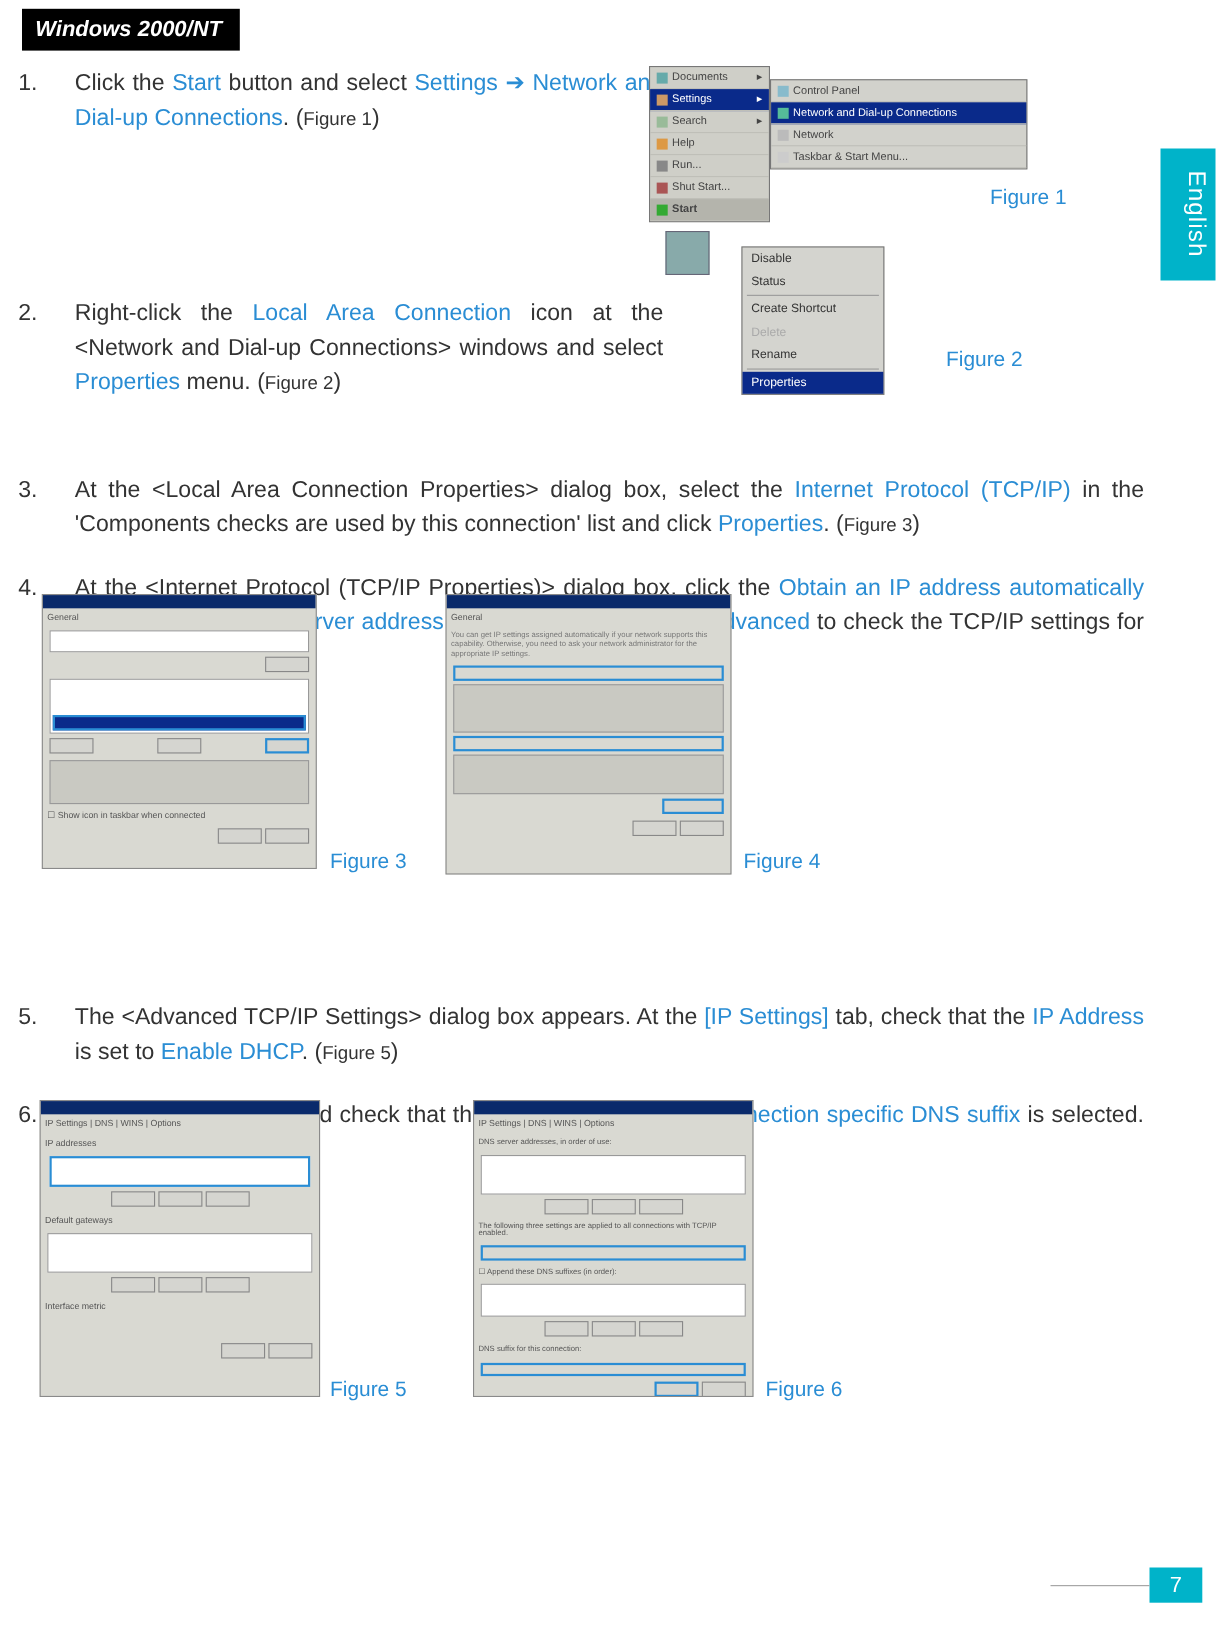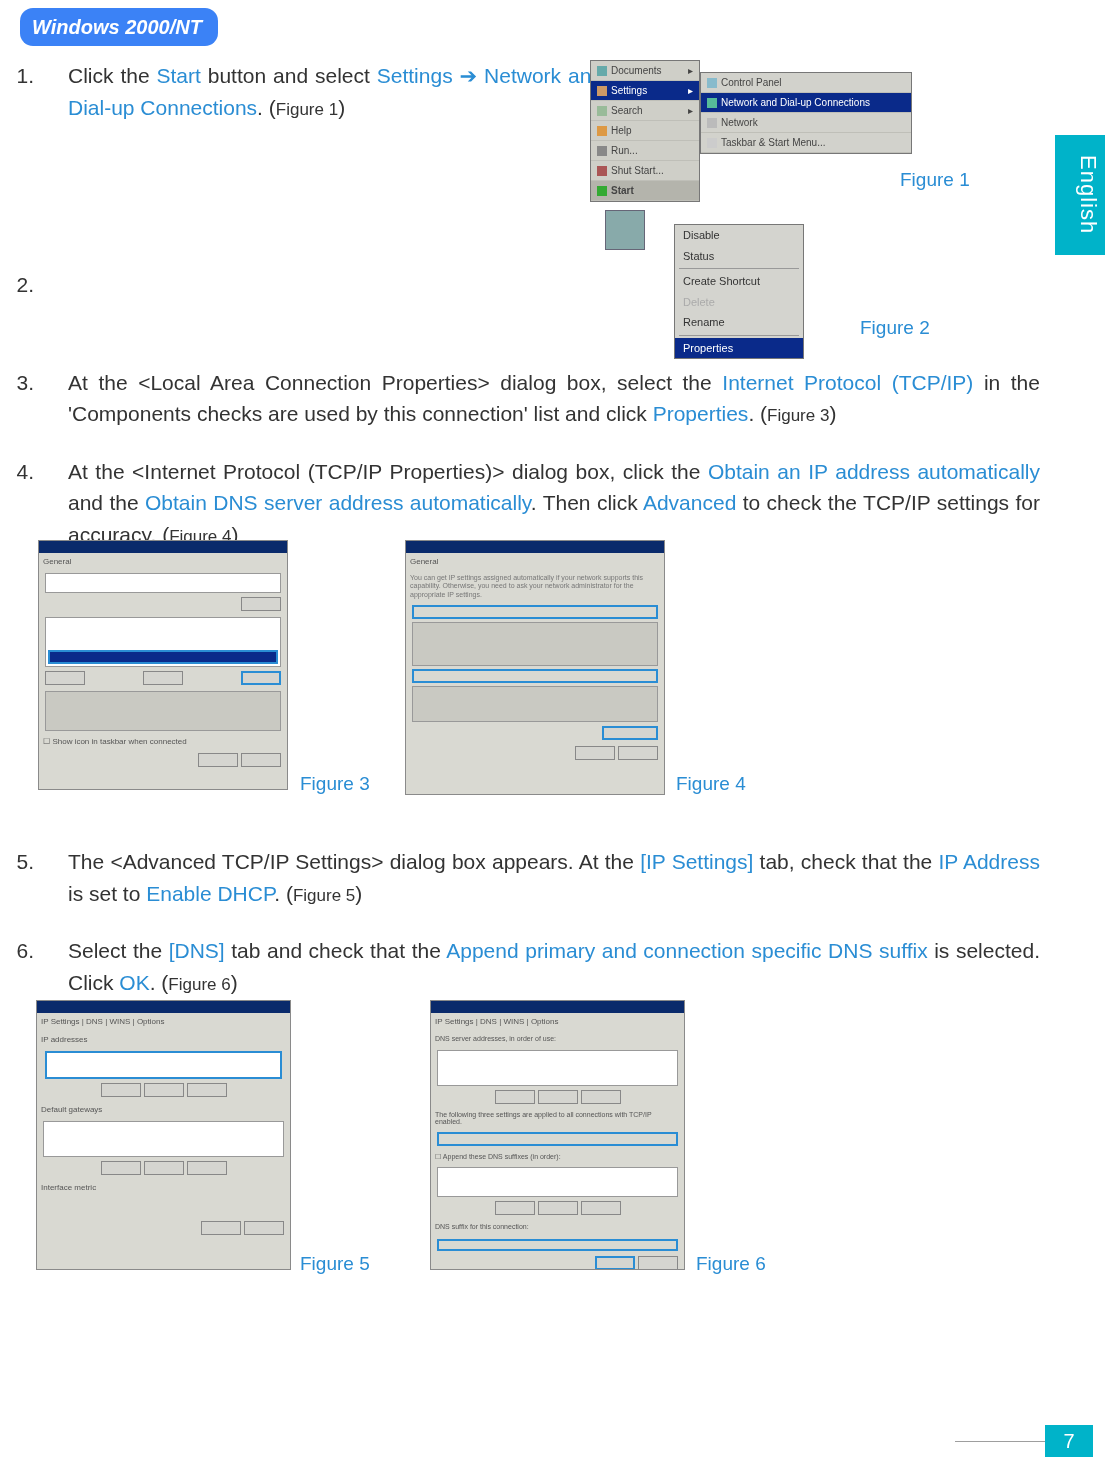--- a/index.html
+++ b/index.html
@@ -10,27 +10,26 @@
     font-family: Verdana, Geneva, sans-serif;
     font-size: 21px;
     color: #333;
     position: relative;
     line-height: 1.5;
   }
   .section-header {
     position: absolute;
     top: 8px;
     left: 20px;
-    background: #3b82f6;
+    background: #000000;
     color: #fff;
     font-weight: bold;
     padding: 4px 16px 4px 12px;
     font-size: 20px;
     font-style: italic;
-    border-radius: 13px;
   }
   .content {
     position: absolute;
     top: 60px;
     left: 10px;
     width: 1030px;
   }
   .step {
     display: flex;
     margin-bottom: 26px;
@@ -188,20 +187,23 @@
     <div class="step-num">1.</div>
     <div class="step-body">
       <span>Click the </span><span class="hl">Start</span><span> button and select </span><span class="hl">Settings </span><span class="hl">➔ </span><span class="hl">Network and Dial-up Connections</span><span>. (</span><span class="fig-ref">Figure 1</span><span>)</span>
     </div>
   </div>
 
   <div style="height:120px"></div>
 
   <div class="step step-narrow">
     <div class="step-num">2.</div>
+    <div class="step-body">
+      <span>Right-click the </span><span class="hl">Local Area Connection</span><span> icon at the &lt;Network and Dial-up Connections&gt; windows and select </span><span class="hl">Properties</span><span> menu. (</span><span class="fig-ref">Figure 2</span><span>)</span>
+    </div>
   </div>
 
   <div style="height:40px"></div>
 
   <div class="step">
     <div class="step-num">3.</div>
     <div class="step-body">
       <span>At the &lt;Local Area Connection Properties&gt; dialog box, select the </span><span class="hl">Internet Protocol (TCP/IP)</span><span> in the 'Components checks are used by this connection' list and click </span><span class="hl">Properties</span><span>. (</span><span class="fig-ref">Figure 3</span><span>)</span>
     </div>
   </div>
@@ -257,21 +259,21 @@
     </div>
   <div class="start-item">
       <span class="ico" style="background:#a55"></span>
       <span>Shut Start...</span>
     </div>
   <div class="start-item" style="background:#b4b4ac">
       <span class="ico" style="background:#3a3"></span>
       <b>Start</b>
     </div>
 </div>
-<div class="submenu" style="top:72px;left:700px;width:212px;">
+<div class="submenu" style="top:72px;left:700px;width:234px;">
   <div class="start-item">
       <span class="ico" style="background:#8bc"></span>
       <span>Control Panel</span>
     </div>
   <div class="start-item sel">
       <span class="ico" style="background:#5b9"></span>
       <span>Network and Dial-up Connections</span>
     </div>
   <div class="start-item">
       <span class="ico" style="background:#bbb"></span>

